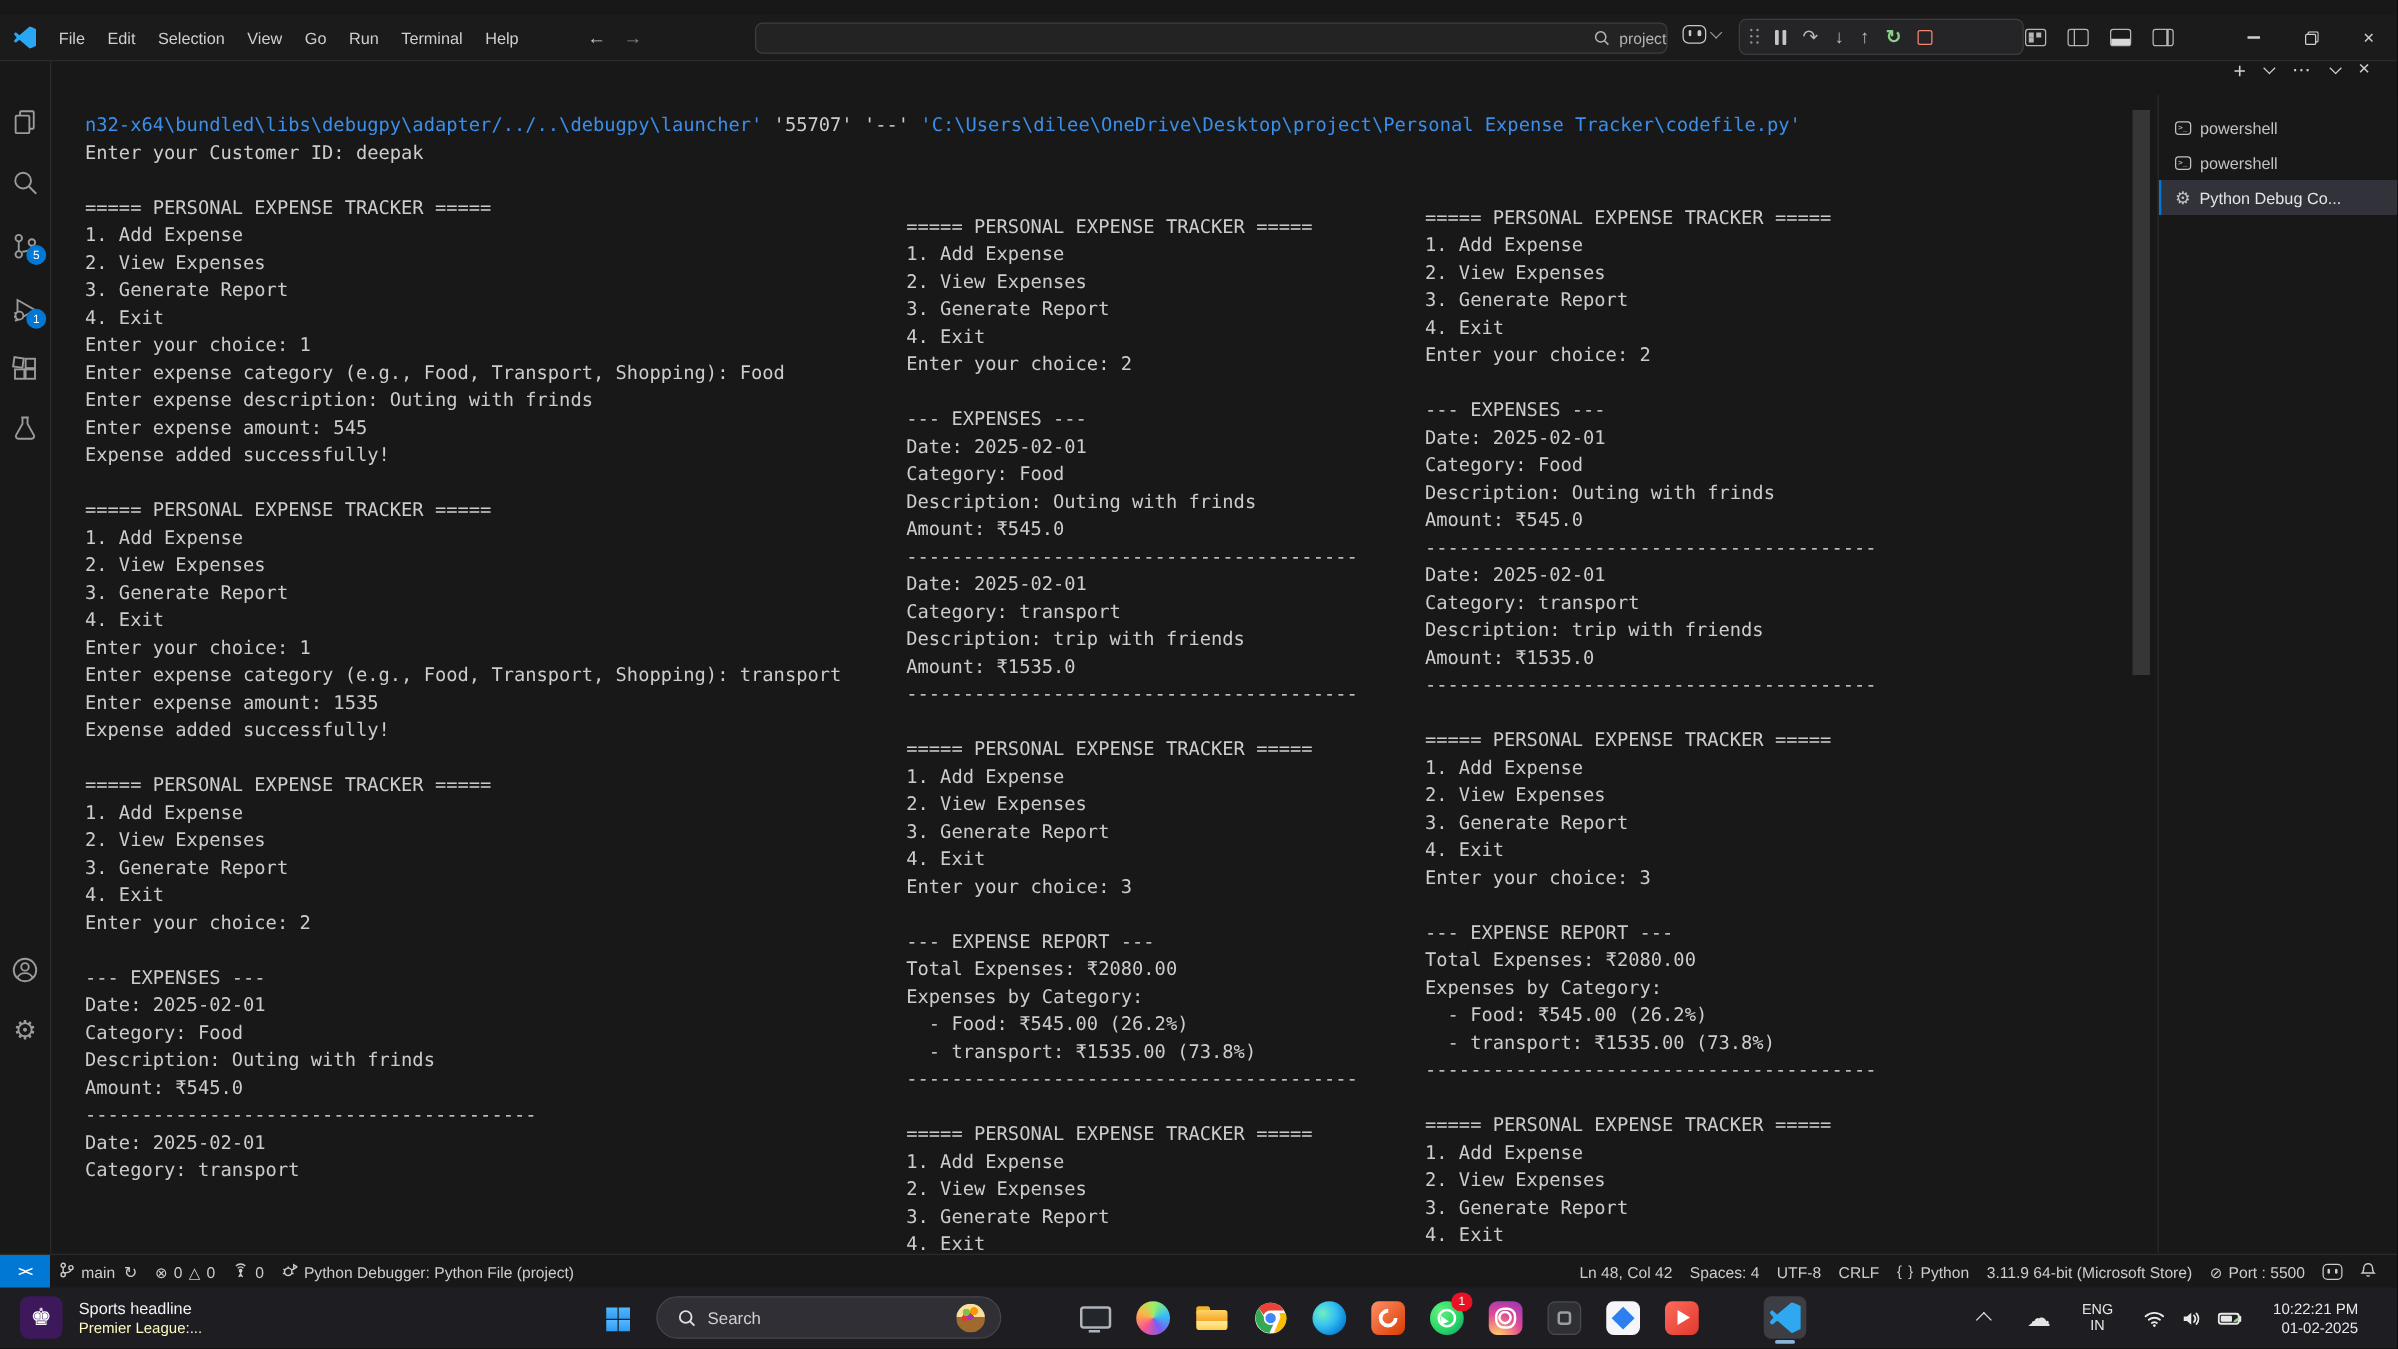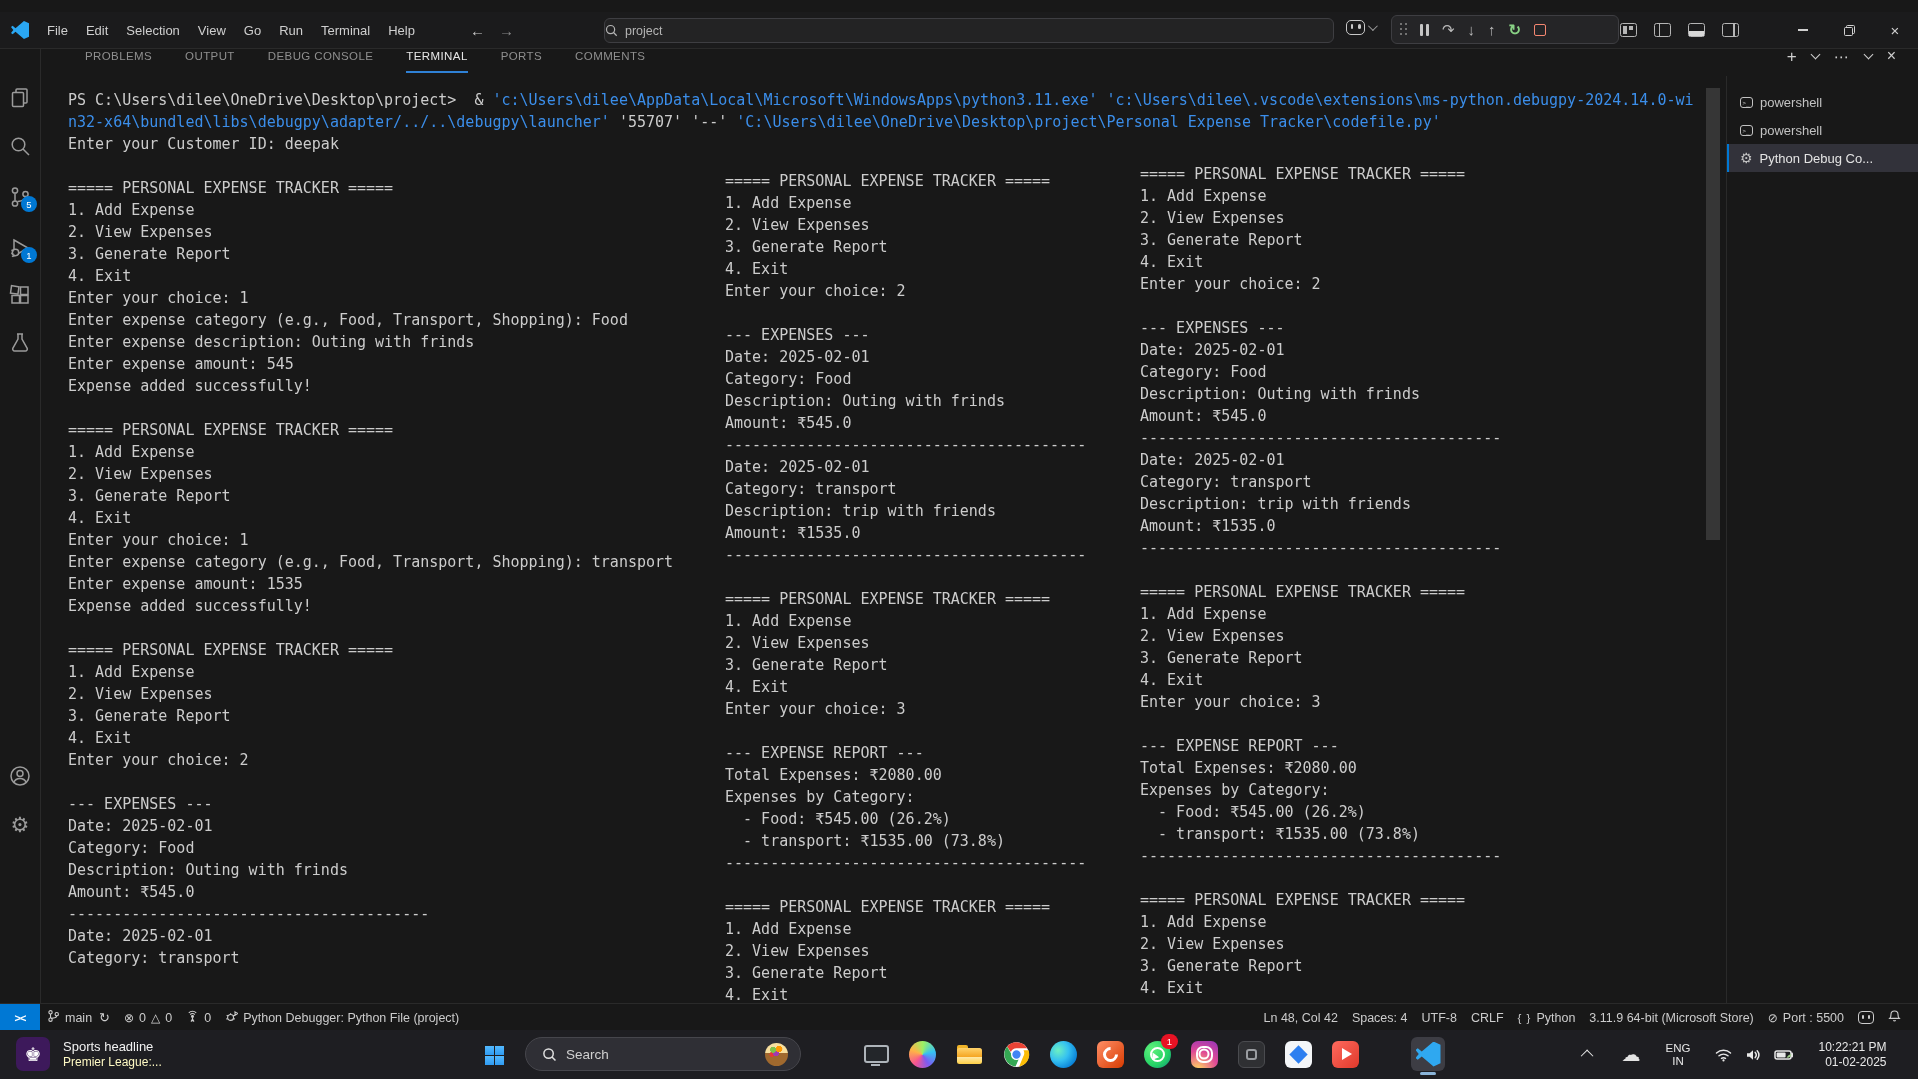--- a/index.html
+++ b/index.html
@@ -8,21 +8,21 @@
 
   
   .titlebar{position:absolute;left:0;top:0;width:1918px;height:36px;background:#1b1b1c;
     border-bottom:1px solid #2a2a2a;display:flex;align-items:center;z-index:30;margin-top:12px;}
   .vscode-logo{width:18px;height:18px;margin:0 9px 0 11px;background:#2aa7f2;
     clip-path:polygon(72% 0,100% 13%,100% 87%,72% 100%,25% 60%,9% 73%,0 66%,13% 50%,0 34%,9% 27%,25% 40%);}
   .menu{padding:0 9px;font-size:13px;color:#cfcfcf;height:100%;display:flex;align-items:center;cursor:default;}
   .nav-arrows{display:flex;gap:14px;margin-left:46px;font-size:15px;}
   .nav-arrows .fwd{color:#8a8a8a;}
   .cmd-center{position:absolute;left:604px;top:6px;width:728px;height:23px;background:#232324;
-    border:1px solid #3e3e42;border-radius:6px;display:flex;align-items:center;justify-content:flex-start;
+    border:1px solid #3e3e42;border-radius:6px;display:flex;align-items:center;justify-content:flex-end;
     gap:7px;font-size:12.5px;color:#b4b4b4;}
   .tb-copilot{position:absolute;left:1346px;top:8px;display:flex;align-items:center;gap:3px;}
   .copilot-face{width:17px;height:13px;border:1.4px solid #c9c9c9;border-radius:5px;position:relative;}
   .copilot-face::before,.copilot-face::after{content:"";position:absolute;top:3px;width:2.5px;height:5px;border-radius:2px;background:#c9c9c9;}
   .copilot-face::before{left:3.5px;} .copilot-face::after{right:3.5px;}
   .mini-chev{width:6px;height:6px;border-right:1.4px solid #9a9a9a;border-bottom:1.4px solid #9a9a9a;transform:rotate(45deg) translateY(-2px);}
   .debug-toolbar{position:absolute;left:1391px;top:3px;width:228px;height:29px;background:#252527;
     border:1px solid #3e3e42;border-radius:6px;display:flex;align-items:center;padding:0 8px;gap:13px;box-sizing:border-box;}
   .grip{width:7px;height:13px;position:relative;}
   .grip::before{content:"";position:absolute;left:0;top:0;width:2px;height:2px;border-radius:50%;background:#8c8c8c;
@@ -263,40 +263,31 @@
           <circle cx="12" cy="9.5" r="3"></circle>
           <path d="M5.8 18.5 C7 15.5 9 14.5 12 14.5 C15 14.5 17 15.5 18.2 18.5"></path>
         </svg>
     </div>
     <div class="ab-icon" style="top:777px;text-align:center">
       <span class="gear-glyph">⚙</span>
     </div>
   </div>
 
   <div class="panel-header">
-    <div class="tabs" id="panel-tabs">
-        <span class="ptab">PROBLEMS</span>
-        <span class="ptab">OUTPUT</span>
-        <span class="ptab">DEBUG CONSOLE</span>
-        <span class="ptab active">TERMINAL</span>
-        <span class="ptab">PORTS</span>
-        <span class="ptab">COMMENTS</span>
-      </div>
     <div class="panel-actions">
       <span class="pa-plus">+</span>
       <span class="pa-chev"></span>
       <span class="pa-more">⋯</span>
       <span class="pa-chev"></span>
       <span class="pa-x">×</span>
     </div>
   </div>
 
   <div class="terminal" id="terminal">
       <div class="term-col" style="left: 28px; top: 13px;">
-        <div class="term-line"><span class="seg-fg">PS C:\Users\dilee\OneDrive\Desktop\project&gt;  &amp; </span><span class="seg-str">'c:\Users\dilee\AppData\Local\Microsoft\WindowsApps\python3.11.exe'</span><span class="seg-fg"> </span><span class="seg-str">'c:\Users\dilee\.vscode\extensions\ms-python.debugpy-2024.14.0-wi</span></div>
         <div class="term-line"><span class="seg-str">n32-x64\bundled\libs\debugpy\adapter/../..\debugpy\launcher'</span><span class="seg-fg"> '55707' '--' </span><span class="seg-str">'C:\Users\dilee\OneDrive\Desktop\project\Personal Expense Tracker\codefile.py'</span></div>
         <div class="term-line"><span class="seg-fg">Enter your Customer ID: deepak</span></div>
         <div class="term-line"><span class="seg-fg"></span></div>
         <div class="term-line"><span class="seg-fg">===== PERSONAL EXPENSE TRACKER =====</span></div>
         <div class="term-line"><span class="seg-fg">1. Add Expense</span></div>
         <div class="term-line"><span class="seg-fg">2. View Expenses</span></div>
         <div class="term-line"><span class="seg-fg">3. Generate Report</span></div>
         <div class="term-line"><span class="seg-fg">4. Exit</span></div>
         <div class="term-line"><span class="seg-fg">Enter your choice: 1</span></div>
         <div class="term-line"><span class="seg-fg">Enter expense category (e.g., Food, Transport, Shopping): Food</span></div>

